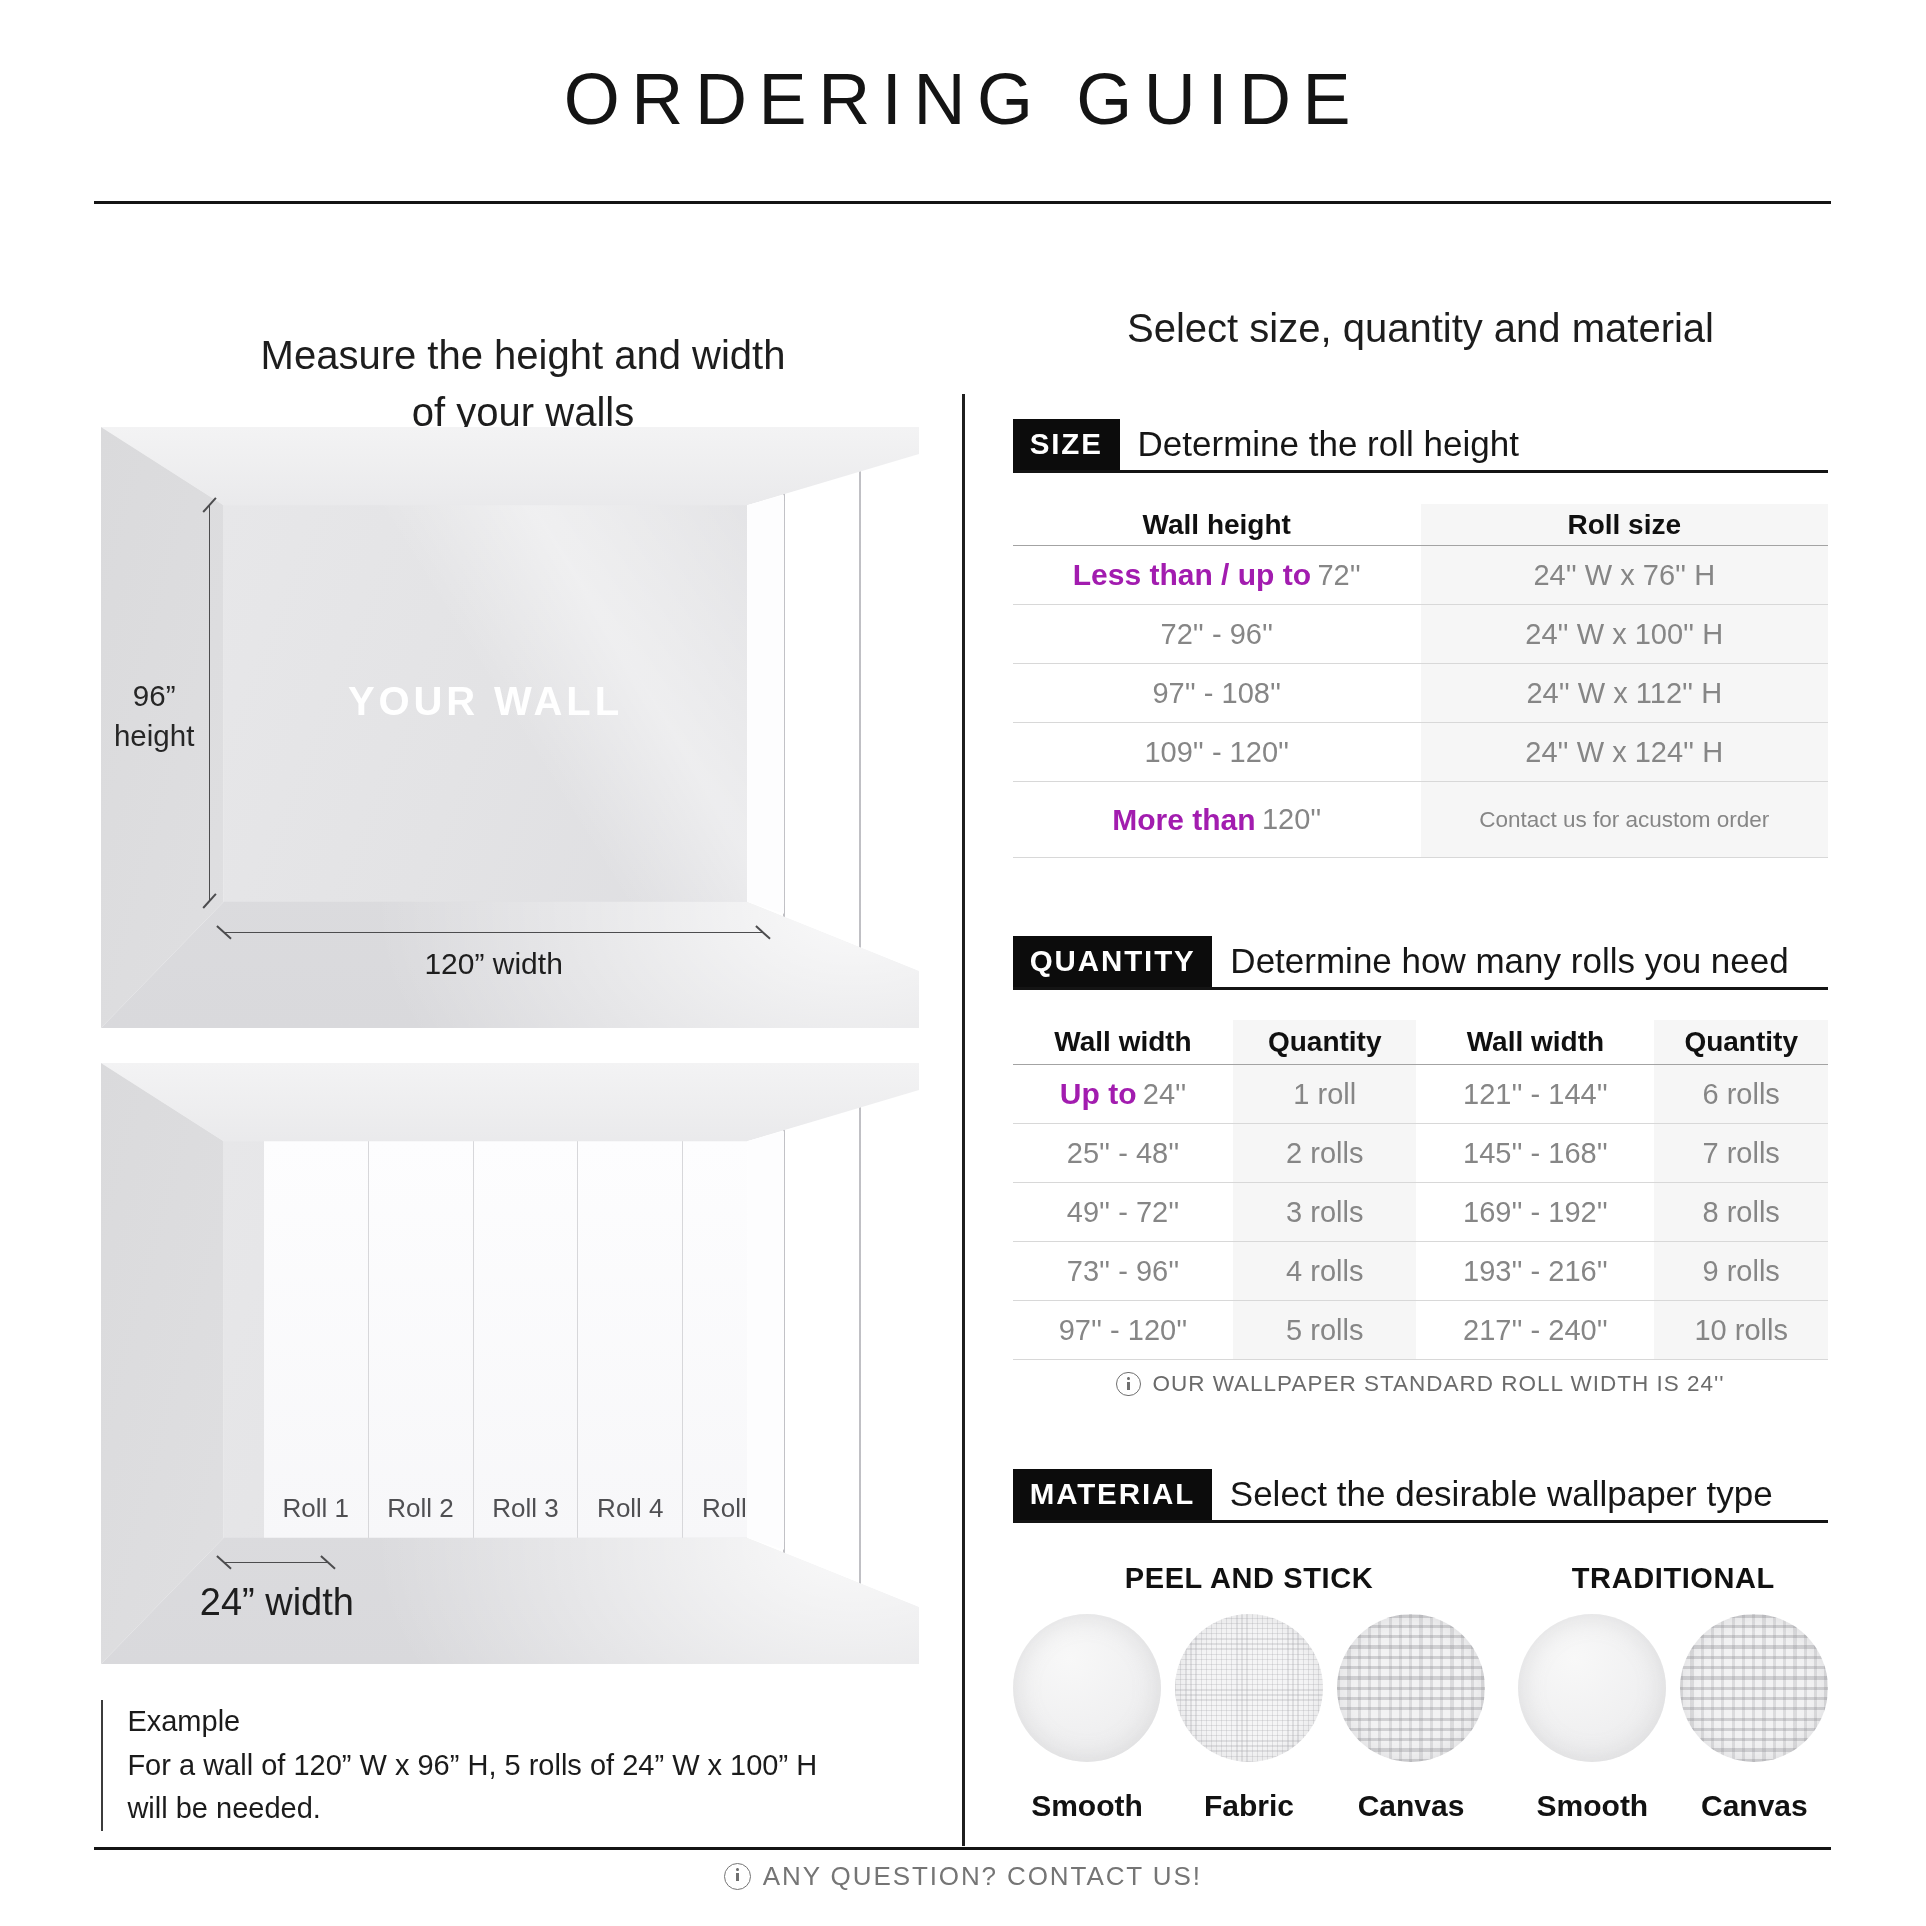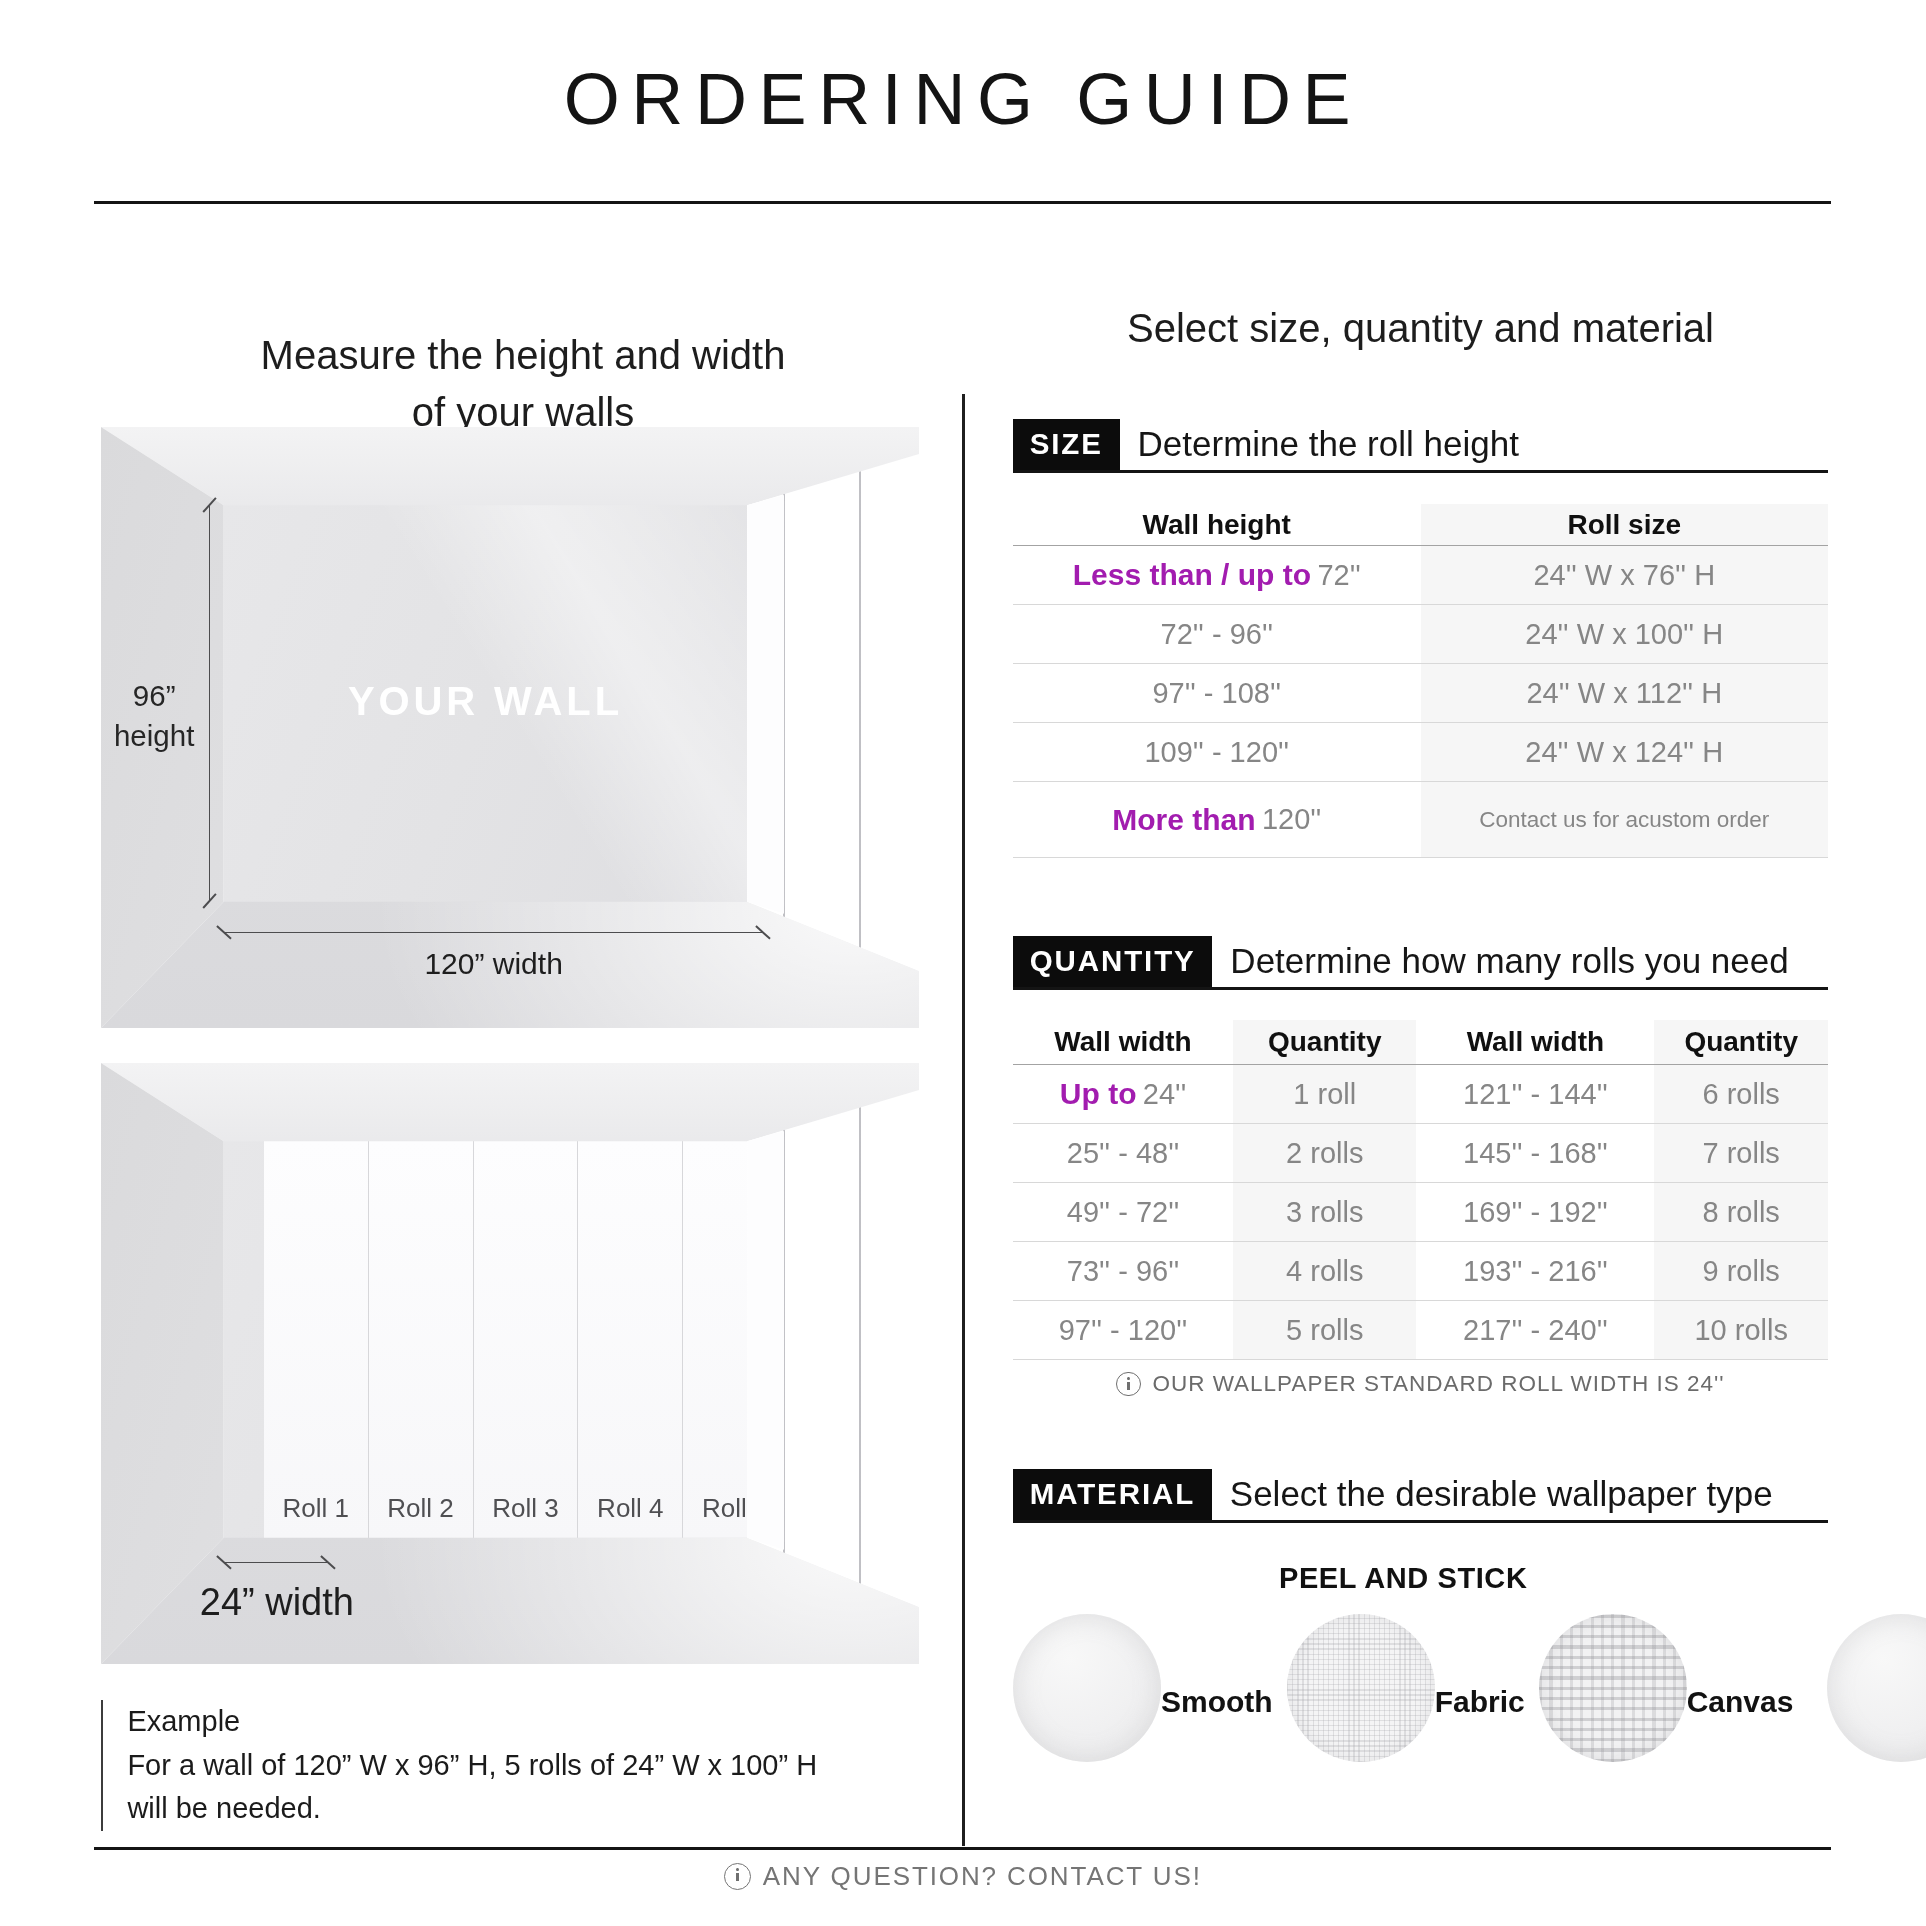--- a/index.html
+++ b/index.html
@@ -154,21 +154,21 @@
     margin-left:-1.3px;background:#6f6f6f;
   }
   
   .material{
     position:absolute;left:1013px;top:1546px;width:815px;
     display:flex;align-items:stretch;margin-top:16px;
   }
   .mat-group{display:flex;flex-direction:column;align-items:center;}
   .mat-group-title{font-weight:bold;font-size:29px;letter-spacing:0.6px;color:#111111;margin-bottom:19px;}
   .mat-options{display:flex;gap:14px;}
-  .mat-option{display:flex;flex-direction:row;align-items:center;}
+  .mat-option{display:flex;flex-direction:column;align-items:center;}
   .swatch{width:148px;height:148px;border-radius:50%;}
   .tex-smooth{
     background:radial-gradient(circle at 38% 30%,#f8f8f8 0%,#f0f0f1 55%,#e9e9ea 100%);
     box-shadow:inset 0 0 26px rgba(160,160,165,.25);
   }
   .tex-fabric{
     background-color:#f4f4f5;
     background-image:
       repeating-linear-gradient(0deg,rgba(165,165,170,.28) 0 1.3px,rgba(0,0,0,0) 1.3px 5.1px),
       repeating-linear-gradient(90deg,rgba(165,165,170,.28) 0 1.3px,rgba(0,0,0,0) 1.3px 5.1px);

